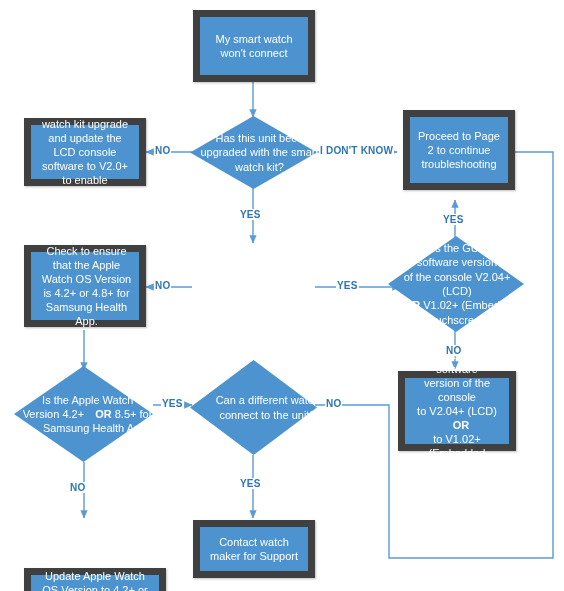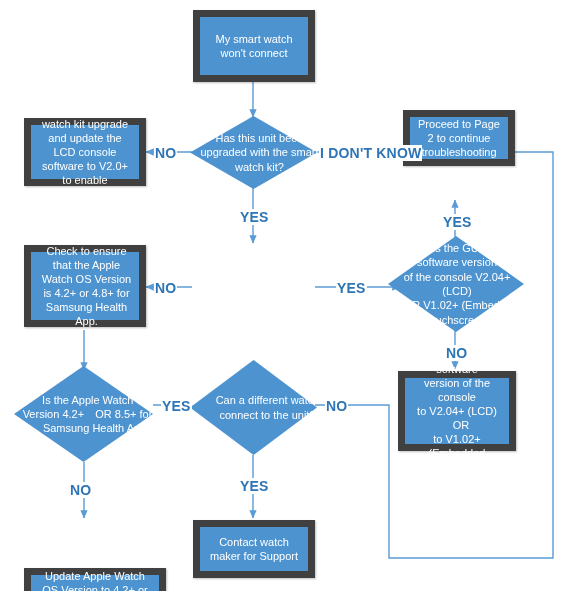--- a/index.html
+++ b/index.html
@@ -38,28 +38,28 @@
   }
   .dec-text{
     position:absolute;left:0;top:0;width:100%;height:100%;
     display:flex;align-items:center;justify-content:center;
     text-align:center;color:#ffffff;font-size:11px;line-height:1.3;
     pointer-events:none;
   }
   .edge-label{
     position:absolute;
     color:#2E75B6;
-    font-size:14px;
+    font-size:10px;
     font-weight:bold;
     background:#ffffff;
     padding:0 1px;
     white-space:nowrap;
     letter-spacing:0.2px;
   }
-  b.or{font-weight:normal;padding-left:8px;}
+  b.or{font-weight:bold;padding-left:8px;}
 </style>
 </head>
 <body>
 
 <div id="chart">
 
   <svg class="svg-layer" viewBox="0 0 564 591">
     <defs>
       <marker id="arr" markerWidth="7" markerHeight="7" refX="5.6" refY="3" orient="auto">
         <path d="M0,0.4 L6,3 L0,5.6 z" fill="#5B9BD5"></path>
@@ -105,21 +105,21 @@
     </svg>
     <div class="dec-text" style="padding:0 6px;">
       <span>Has this unit been upgraded with the smart watch kit?</span>
     </div>
   </div>
 
   <div class="node proc" style="left:24px;top:118px;width:122px;height:68px;">
     <span>Purchase the smart watch kit upgrade and update the LCD console software to V2.0+ to enable connectivity</span>
   </div>
 
-  <div class="node proc" style="left:403px;top:110px;width:112px;height:56px;">
+  <div class="node proc" style="left:403px;top:110px;width:112px;height:80px;">
     <span>Proceed to Page 2 to continue troubleshooting</span>
   </div>
 
 
   <div class="node proc" style="left:24px;top:245px;width:122px;height:82px;padding-left:8px;">
     <span>Check to ensure that the Apple Watch OS Version is 4.2+ or 4.8+ for Samsung Health App.</span>
   </div>
 
   <div class="dec-wrap" style="left:388px;top:236px;width:136px;height:96px;">
     <svg class="dec-shape" viewBox="0 0 136 96" preserveAspectRatio="none">

